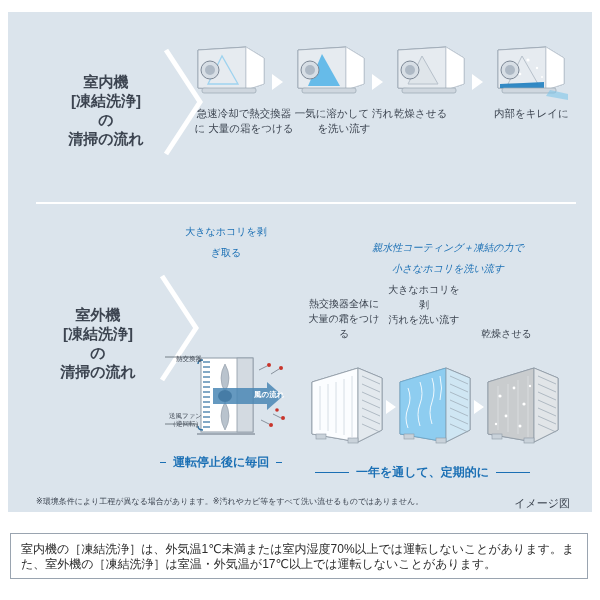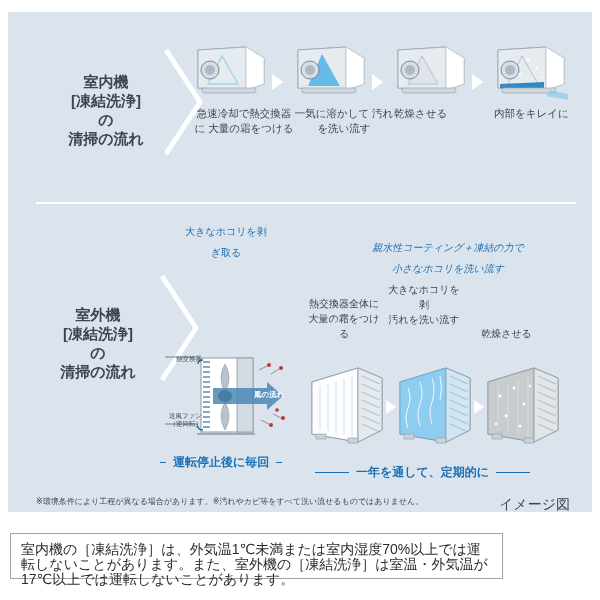--- a/index.html
+++ b/index.html
@@ -185,36 +185,36 @@
     position: absolute;
     left: 28px;
     top: 484px;
     font-size: 8px;
     color: #3c4450;
   }
   #image-note {
     position: absolute;
     right: 22px;
     top: 484px;
-    font-size: 14px;
+    font-size: 11px;
     color: #3c4450;
   }
 
   
   #disclaimer {
     position: absolute;
     left: 10px;
     top: 533px;
-    width: 493px;
+    width: 578px;
     height: 46px;
     border: 1px solid #9aa4b0;
     background: #ffffff;
     box-sizing: border-box;
     padding: 8px 10px;
-    font-size: 14px;
+    font-size: 12px;
     line-height: 15px;
     color: #2b2b2b;
   }
 </style>
 </head>
 <body>
 
 <div id="panel">
 
   <div class="divider"></div>

